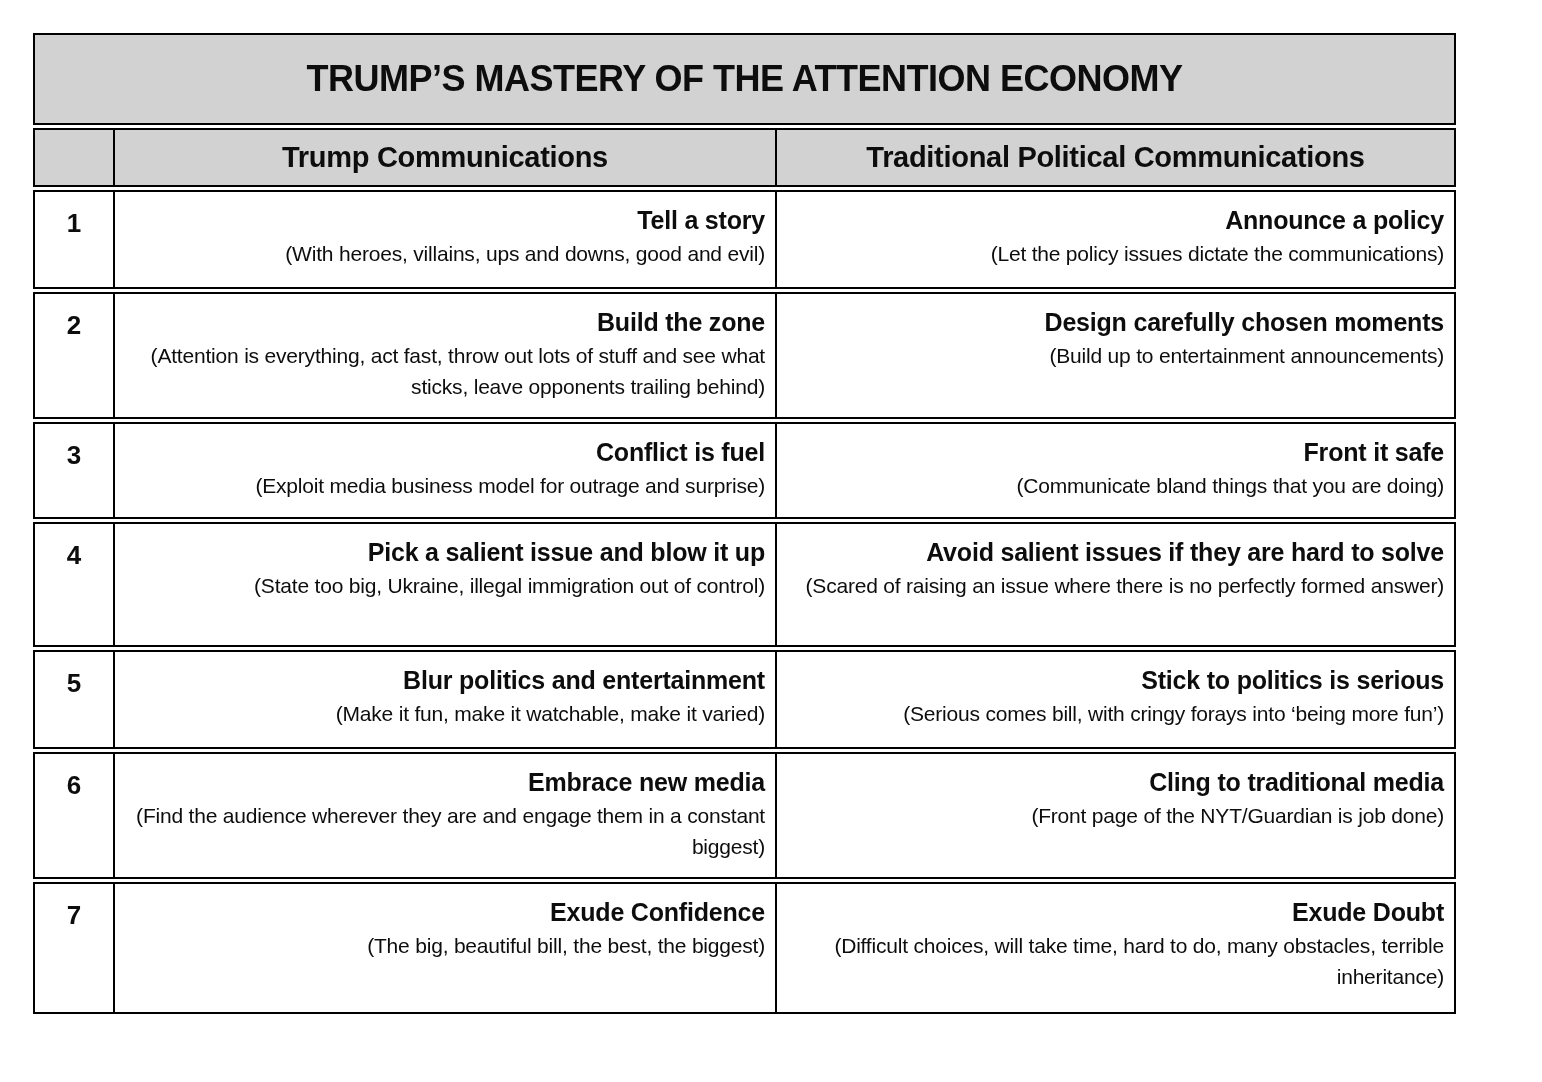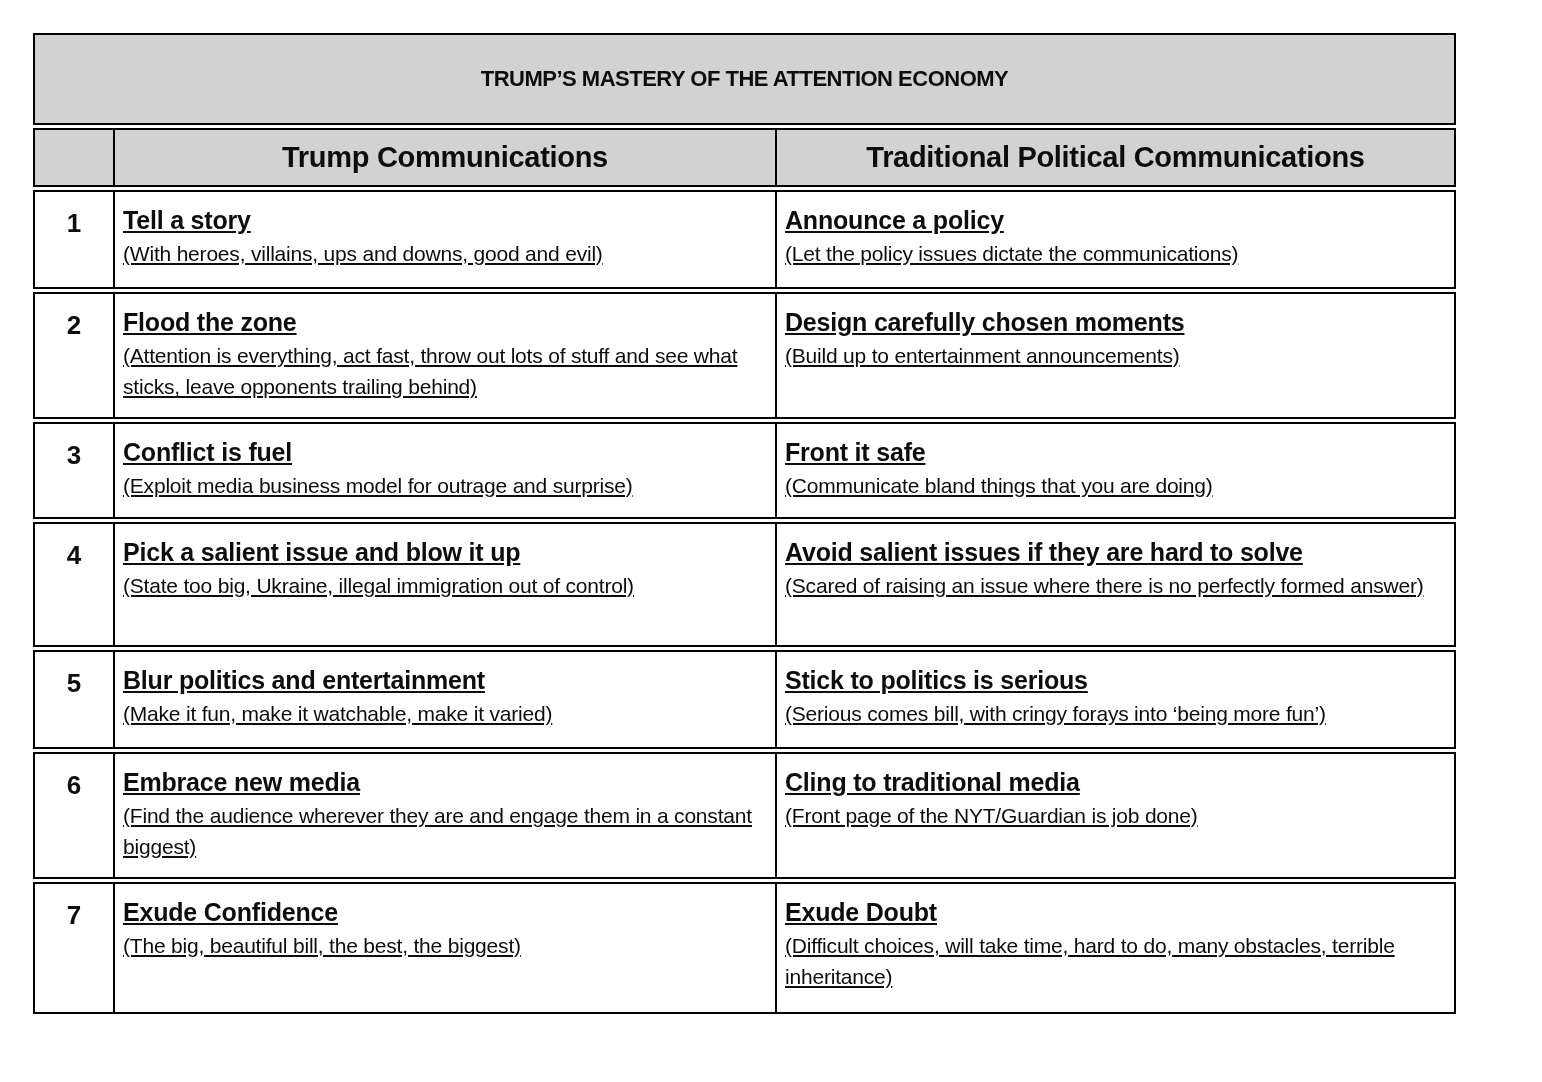--- a/index.html
+++ b/index.html
@@ -40,21 +40,21 @@
   tr.r3 { height: 97px; }
   tr.r4 { height: 125px; }
   tr.r5 { height: 99px; }
   tr.r6 { height: 127px; }
   tr.r7 { height: 132px; }
 
   td.title-cell {
     background: #d2d2d2;
     vertical-align: middle;
     text-align: center;
-    font-size: 22px;
+    font-size: 36px;
     font-weight: bold;
     letter-spacing: -0.5px;
   }
   td.header-cell, td.corner-cell {
     background: #d2d2d2;
     vertical-align: middle;
     text-align: center;
     font-size: 29px;
     font-weight: bold;
     letter-spacing: -0.3px;
@@ -63,23 +63,22 @@
     background: #ffffff;
     vertical-align: top;
     text-align: center;
     font-size: 26px;
     font-weight: bold;
     padding-top: 16px;
   }
   td.content-cell {
     background: #ffffff;
     vertical-align: top;
-    text-align: left;
+    text-align: right;
     padding: 12px 10px 8px 8px;
-    text-decoration: underline;
   }
   .cell-heading {
     font-size: 25px;
     font-weight: bold;
     line-height: 1.35;
     letter-spacing: -0.2px;
   }
   .cell-detail {
     font-size: 21px;
     line-height: 1.5;
@@ -115,21 +114,21 @@
     </td>
     <td class="content-cell">
       <div class="cell-heading">Announce a policy</div>
       <div class="cell-detail">(Let the policy issues dictate the communications)</div>
     </td>
   </tr>
 
   <tr class="r2">
     <td class="num-cell">2</td>
     <td class="content-cell">
-      <div class="cell-heading">Flood the zone</div>
+      <div class="cell-heading">Build the zone</div>
       <div class="cell-detail">(Attention is everything, act fast, throw out lots of stuff and see what sticks, leave opponents trailing behind)</div>
     </td>
     <td class="content-cell">
       <div class="cell-heading">Design carefully chosen moments</div>
       <div class="cell-detail">(Build up to entertainment announcements)</div>
     </td>
   </tr>
 
   <tr class="r3">
     <td class="num-cell">3</td>

